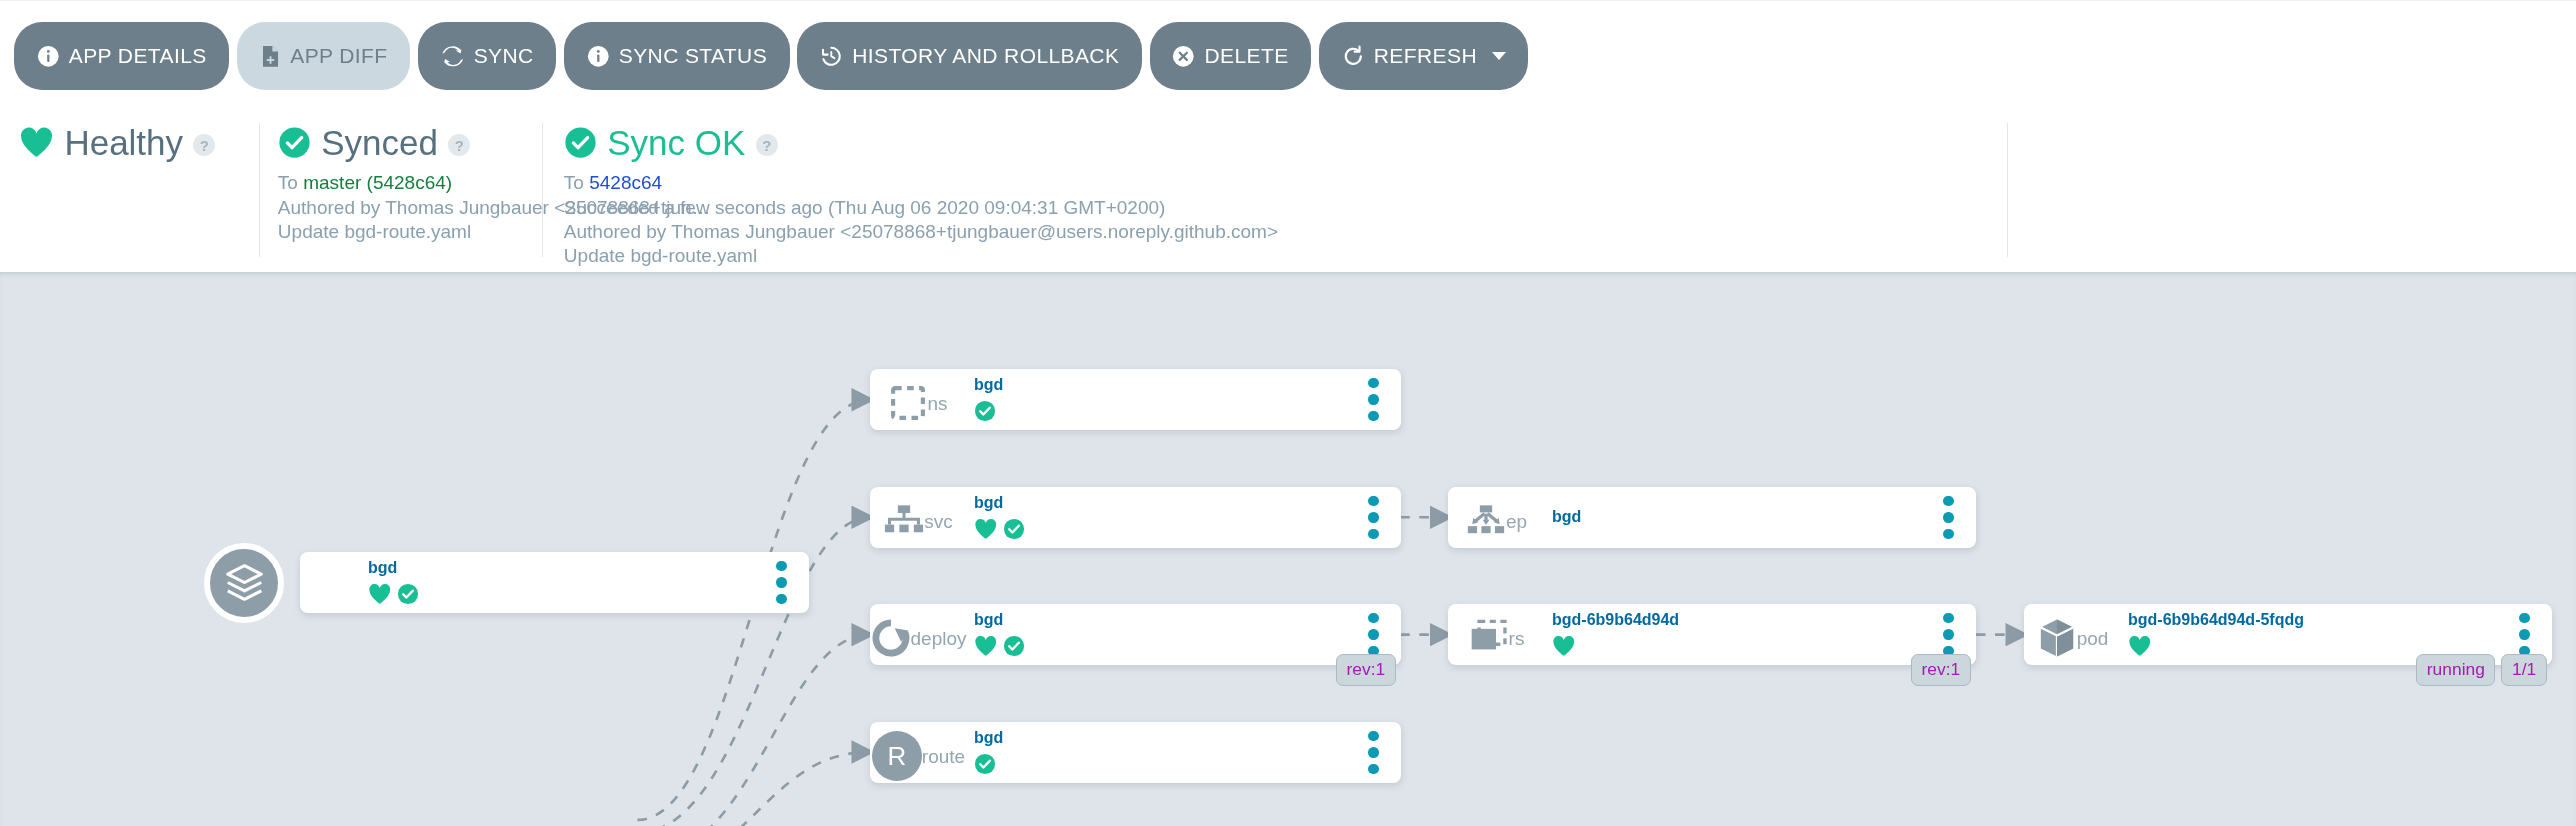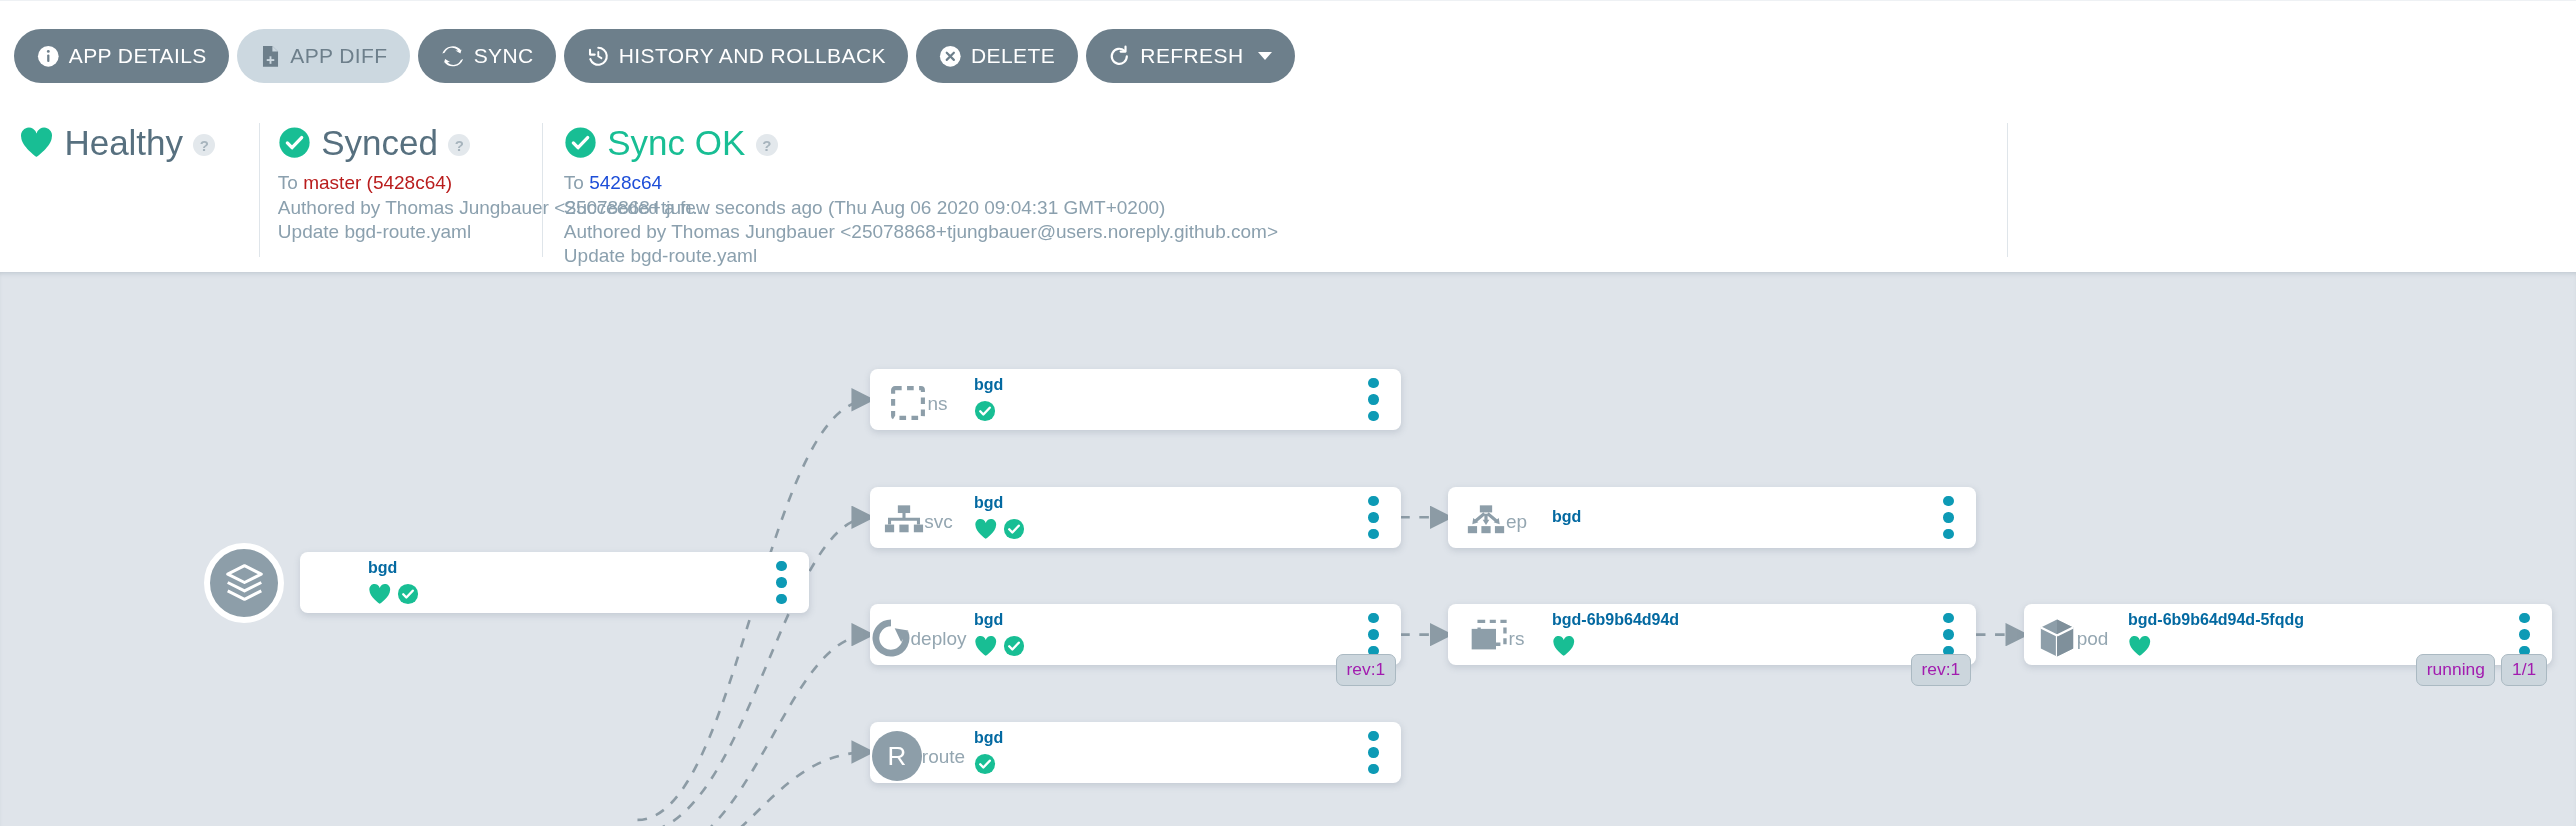--- a/index.html
+++ b/index.html
@@ -14,21 +14,21 @@
   .toolbar {
     position: absolute; left: 0; top: 0;
     width: 2576px; height: 111px;
     background: #ffffff;
     border-top: 1.7px solid #eef1f4;
     display: flex; align-items: center;
     padding-left: 14px;
     gap: 7.8px;
   }
   .tb-btn {
-    height: 54px;
+    height: 68px;
     border-radius: 28px;
     background: #6d7f8b;
     color: #ffffff;
     display: flex; align-items: center;
     gap: 9.6px;
     padding: 0 22.6px;
     font-size: 21px;
     letter-spacing: 0.4px;
     font-weight: 400;
     white-space: nowrap;
@@ -66,21 +66,21 @@
     font-size: 15px; font-weight: 700;
     display:flex; align-items:center; justify-content:center;
     cursor: pointer; margin-top: 5.2px;
   }
   .st-line {
     font-size: 19px; color: #8ba0ae; line-height: 1.28;
     white-space: nowrap;
   }
   .st-sub { margin-top: 11.3px; }
   .st-link { color: #1d4ed8; }
-  .st-link.t { color: #b91c1c; }
+  .st-link.t { color: #15803d; }
 
   
   .canvas {
     position: absolute; left: 0; top: 272px;
     width: 2576px; height: 554px;
     background: #dfe4ea;
     box-shadow: inset 0 3.5px 5.2px -2.6px rgba(120,135,148,0.35);
     overflow: hidden;
   }
   svg.edges { position:absolute; left:0; top:0; width:2576px; height:554px; }
@@ -174,20 +174,30 @@
   <div class="tb-btn">
     <span class="tb-ico">
       <svg width="23.5" height="22.6" viewBox="0 0 26 24">
           <path d="M4 8a9 9 0 0 1 15-2.5l-3 .2 5.5 3.3L23 3.5l-.4 2.4A12 12 0 0 0 1.5 9z" fill="#fff"></path>
           <path d="M22 16a9 9 0 0 1-15 2.5l3-.2L4.5 15 3 20.5l.4-2.4A12 12 0 0 0 24.5 15z" fill="#fff"></path>
         </svg>
     </span>
     <span>SYNC</span>
   </div>
 
+  <div class="tb-btn">
+    <span class="tb-ico">
+      <svg width="22.6" height="22.6" viewBox="0 0 24 24">
+          <circle cx="12" cy="12" r="11" fill="#fff"></circle>
+          <rect x="10.8" y="10" width="2.4" height="8" rx="1.1" fill="#6d7f8b"></rect>
+          <circle cx="12" cy="6.8" r="1.5" fill="#6d7f8b"></circle>
+        </svg>
+    </span>
+    <span>SYNC STATUS</span>
+  </div>
 
   <div class="tb-btn">
     <span class="tb-ico">
       <svg width="22.6" height="22.6" viewBox="0 0 24 24">
           <path d="M12 3a9 9 0 1 1-8.5 12" fill="none" stroke="#fff" stroke-width="2.2" stroke-linecap="round"></path>
           <path d="M3.2 5.2v5h5" fill="none" stroke="#fff" stroke-width="2.2" stroke-linecap="round" stroke-linejoin="round"></path>
           <path d="M12 7.5V12l3.3 2" fill="none" stroke="#fff" stroke-width="2" stroke-linecap="round"></path>
         </svg>
     </span>
     <span>HISTORY AND ROLLBACK</span>

